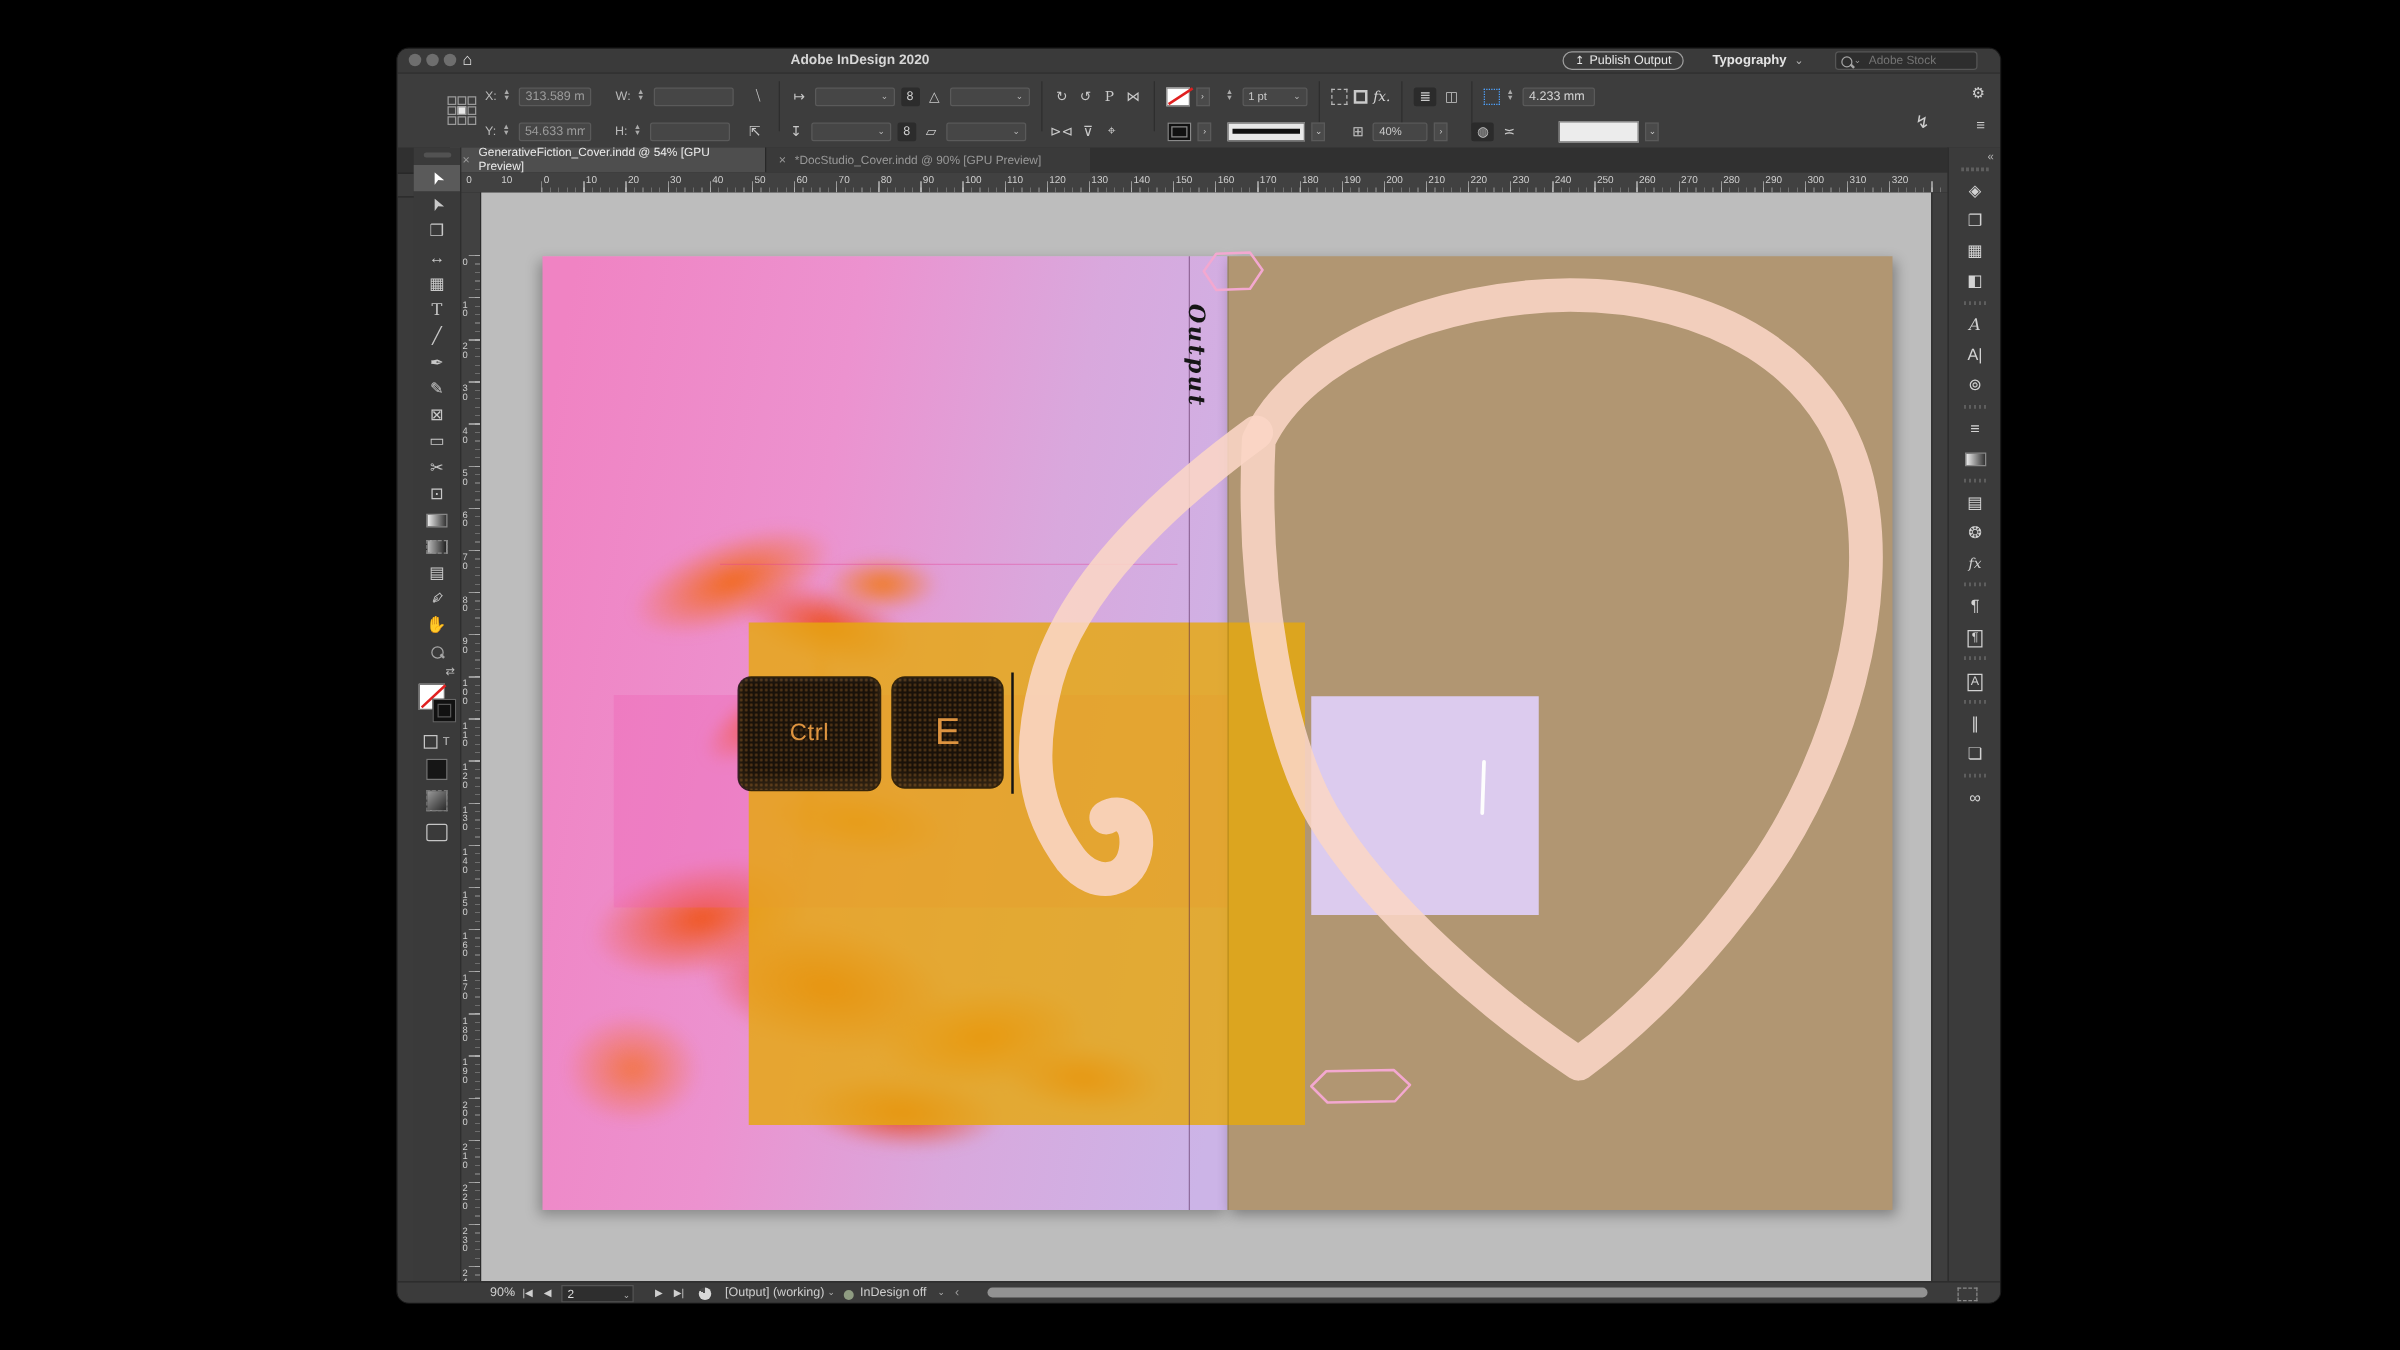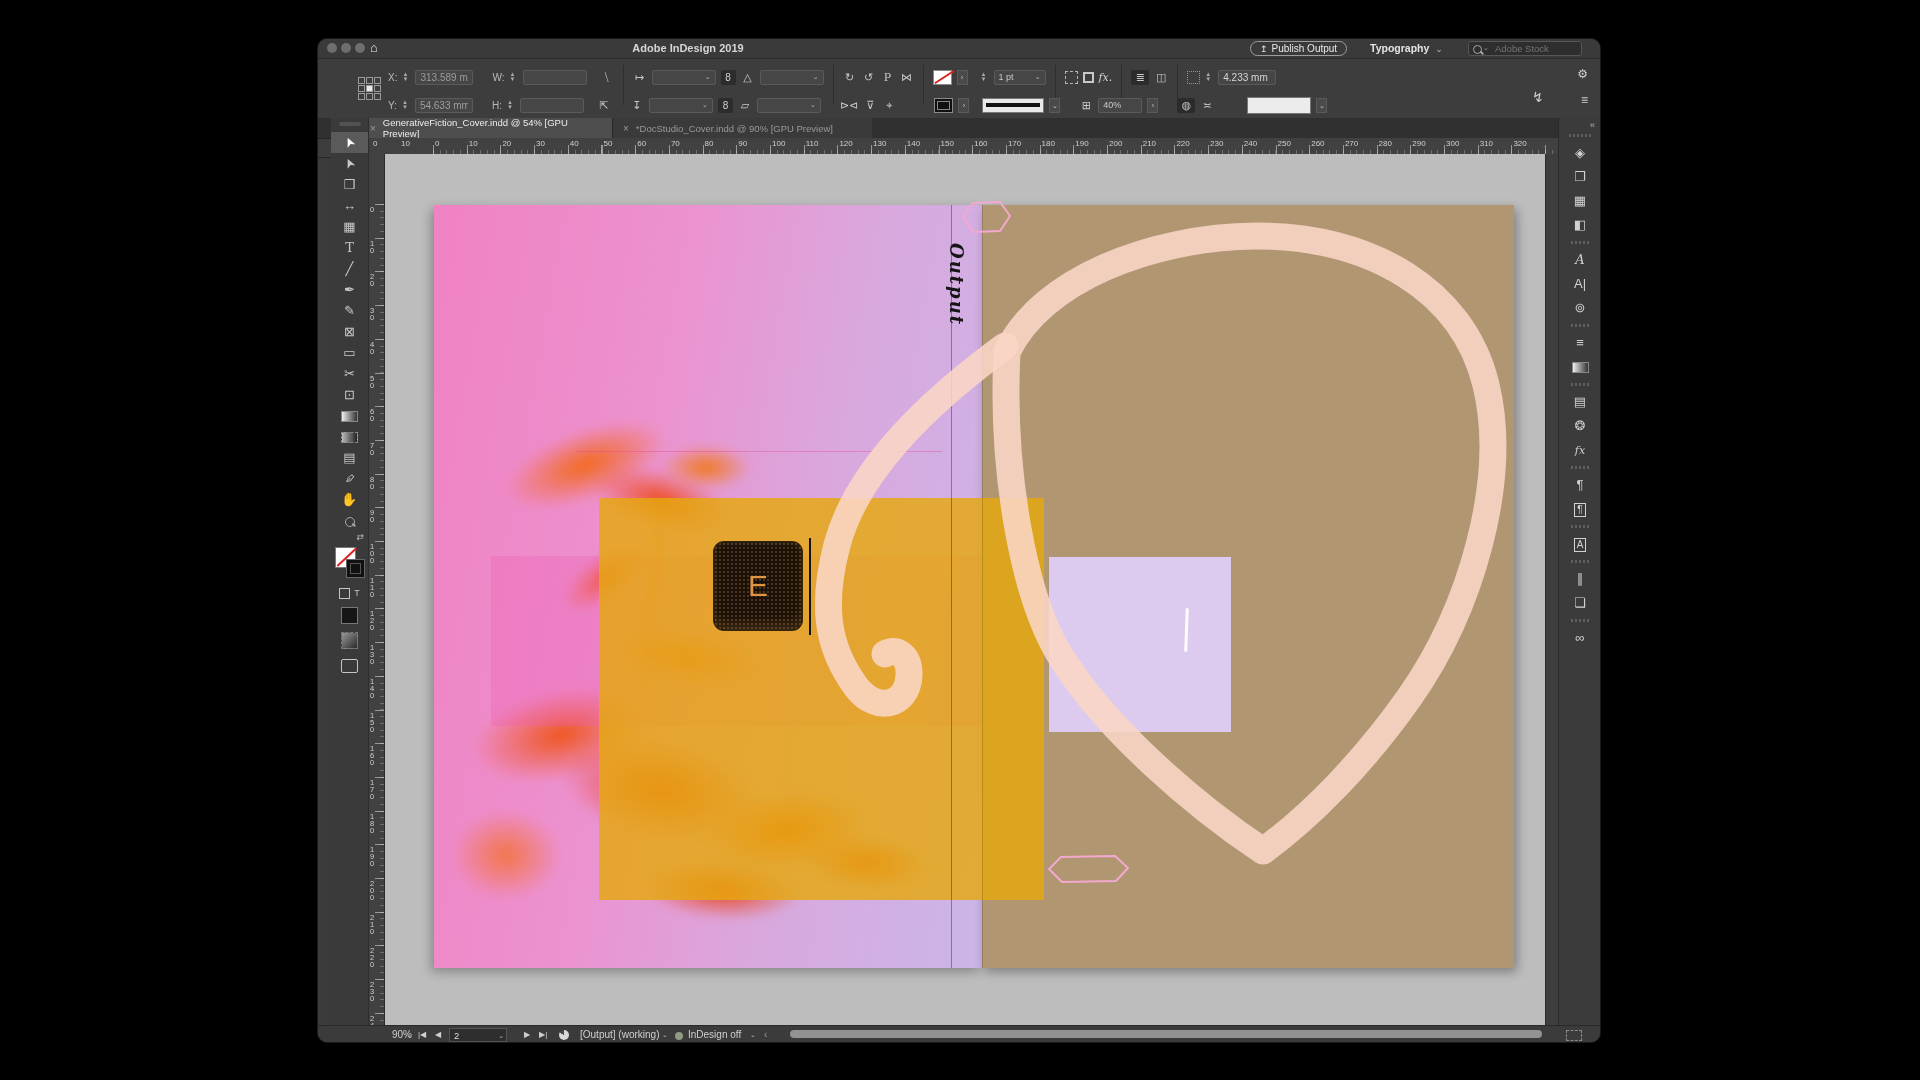--- a/index.html
+++ b/index.html
@@ -142,21 +142,21 @@
 </head>
 <body>
 
 <div class="win">
 
   <div class="titlebar">
     <span class="tl" style="left:9px"></span>
     <span class="tl" style="left:23px"></span>
     <span class="tl" style="left:37px"></span>
     <span class="home">⌂</span>
-    <span class="wtitle">Adobe InDesign 2019</span>
+    <span class="wtitle">Adobe InDesign 2020</span>
     <span class="publish"><span class="up">↥</span><span>Publish Output</span></span>
     <span class="workspace"><span>Typography</span><span class="chev">⌄</span></span>
     <span class="stock">
       <span class="mag"></span>
       <span class="chev">⌄</span>
       <input placeholder="Adobe Stock" style="">
     </span>
   </div>
 
   <div class="cpanel">
@@ -383,20 +383,23 @@
     <div class="pagegap"></div>
     <div class="lavender"></div>
 
     <svg class="artsvg" width="1160" height="871" viewBox="0 0 1160 871">
       <path d="M 622 198 C 656 126 766 83 871 82 C 986 82 1078 136 1101 231 C 1124 326 1086 456 1024 544 C 978 609 926 662 878 697 C 812 653 718 574 673 498 C 638 438 616 316 622 198" fill="none" stroke="rgba(250,214,198,0.88)" stroke-width="27" stroke-linecap="round" stroke-linejoin="round"></path>
       <path d="M 620 192 C 546 246 472 316 452 391 C 436 452 442 494 472 534 C 492 559 522 552 524 522 C 525 501 511 493 500 500" fill="none" stroke="rgba(250,214,198,0.88)" stroke-width="27" stroke-linecap="round" stroke-linejoin="round"></path>
       <polygon points="578,63 588,49 615,48 625,62 615,77 588,78" fill="none" stroke="#f3a8d0" stroke-width="2" stroke-linejoin="round"></polygon>
       <polygon points="664,715 676,703 730,702 743,714 731,727 677,728" fill="none" stroke="#f3a8d0" stroke-width="2" stroke-linejoin="round"></polygon>
     </svg>
 
+    <div class="key ctrl">
+        <span>Ctrl</span>
+      </div>
     <div class="key e">
         <span>E</span>
       </div>
     <div class="caret"></div>
     <div class="whitecaret2"></div>
     <div class="spinetext">Output</div>
   </div>
 
   <div class="vscroll"></div>
 

